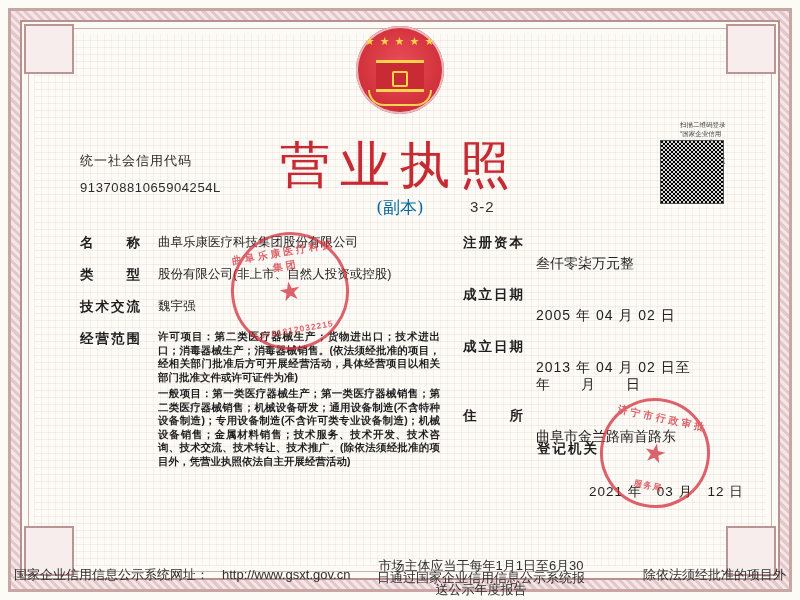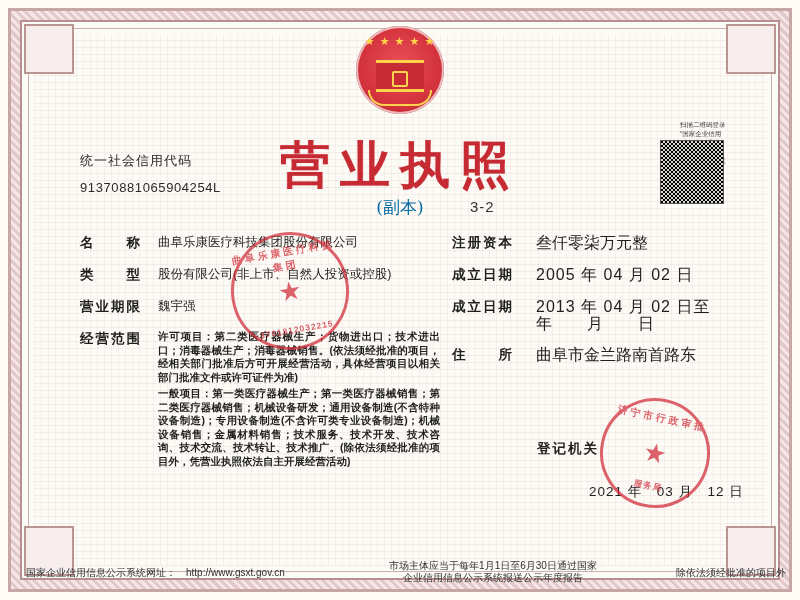--- a/index.html
+++ b/index.html
@@ -127,21 +127,21 @@
     border-radius: 0 0 40px 40px;
   }
 
   
   .doc-title {
     position: absolute;
     left: 0; right: 0;
     top: 132px;
     text-align: center;
     font-family: "DejaVu Serif", "Liberation Serif", serif;
-    font-weight: bold;
+    font-weight: normal;
     font-size: 50px;
     letter-spacing: 10px;
     color: #c62a33;
     text-shadow: 0 0 1px rgba(198,42,51,.4);
   }
   .doc-sub {
     position: absolute;
     left: 0; right: 0;
     top: 196px;
     text-align: center;
@@ -232,22 +232,22 @@
     font-size: 12.5px;
     color: #1f1f1f;
     line-height: 17px;
   }
   .row.scope .val {
     font-size: 10.5px;
     line-height: 13.5px;
     text-align: justify;
   }
   .row.scope .val p { margin: 0 0 3px 0; font-weight: bold; }
-  .fields-right .lab { width: 84px; }
-  .fields-right .val { font-size: 16px; }
+  .fields-right .lab { width: 84px; text-align: center; }
+  .fields-right .val { font-size: 14px; margin-top: 21px; }
 
   .date-seg { letter-spacing: 1px; }
 
   
   .reg-auth {
     position: absolute;
     left: 537px;
     top: 440px;
     font-size: 13.5px;
     font-weight: bold;
@@ -305,24 +305,24 @@
     top: 398px;
     width: 110px;
     height: 110px;
     transform: rotate(12deg);
     border-width: 3px;
   }
 
   
   .footer {
     position: absolute;
-    left: 12px; right: 0;
+    left: 0; right: 0;
     bottom: 12px;
     height: 24px;
-    font-size: 10px;
+    font-size: 13px;
     color: #2f2f2f;
   }
   .footer .f-left {
     position: absolute;
     left: 14px;
     top: 2px;
   }
   .footer .f-center {
     position: absolute;
     left: 376px;
@@ -378,21 +378,21 @@
   <div class="fields-left">
     <div class="row">
       <div class="lab">名　　称</div>
       <div class="val">曲阜乐康医疗科技集团股份有限公司</div>
     </div>
     <div class="row">
       <div class="lab">类　　型</div>
       <div class="val">股份有限公司(非上市、自然人投资或控股)</div>
     </div>
     <div class="row">
-      <div class="lab">营业期限</div>
+      <div class="lab">技术交流</div>
       <div class="val">魏宇强</div>
     </div>
     <div class="row scope">
       <div class="lab">经营范围</div>
       <div class="val">
         <p>许可项目：第二类医疗器械生产；货物进出口；技术进出口；消毒器械生产；消毒器械销售。(依法须经批准的项目，经相关部门批准后方可开展经营活动，具体经营项目以相关部门批准文件或许可证件为准)</p>
         <p>一般项目：第一类医疗器械生产；第一类医疗器械销售；第二类医疗器械销售；机械设备研发；通用设备制造(不含特种设备制造)；专用设备制造(不含许可类专业设备制造)；机械设备销售；金属材料销售；技术服务、技术开发、技术咨询、技术交流、技术转让、技术推广。(除依法须经批准的项目外，凭营业执照依法自主开展经营活动)</p>
       </div>
     </div>
   </div>

